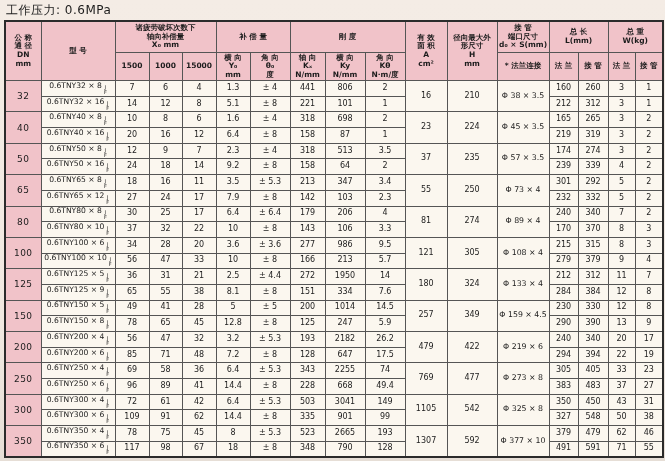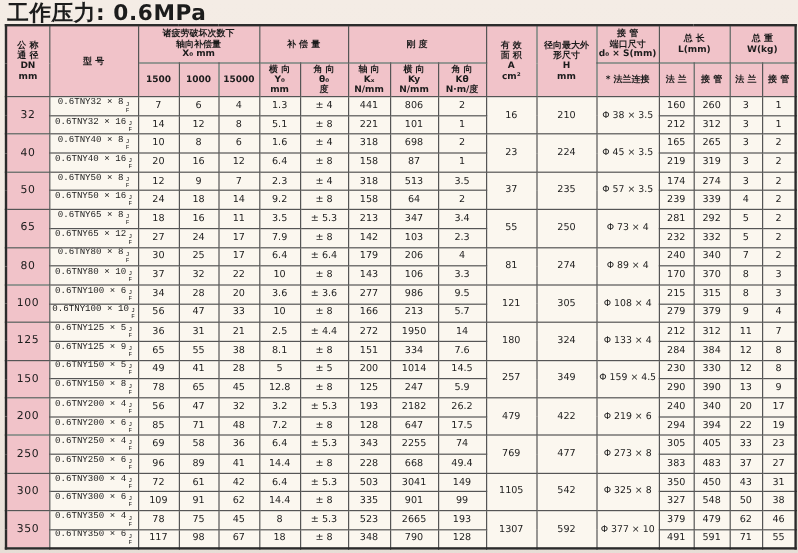--- a/index.html
+++ b/index.html
@@ -15,21 +15,21 @@
     position:absolute;inset:0;
     background:linear-gradient(180deg,#f4ece5 0%,#f1e9e1 70%,#e6ded6 100%);
     padding:1px 4px 0 4px;
     box-sizing:border-box;
   }
   .titlebar{
     display:flex;justify-content:space-between;align-items:center;
     height:19px;padding:0 2px;
   }
   .title-left,.title-right{
-    font-size:18px;font-weight:bold;letter-spacing:.5px;white-space:nowrap;
+    font-size:12px;font-weight:normal;letter-spacing:.5px;white-space:nowrap;
   }
   table.spec{
     border-collapse:collapse;table-layout:fixed;
     width:657px;
     background:#fbf7ef;
     border:2px solid #2b2b2b;
   }
   th,td{
     border:1px solid #555;
     text-align:center;vertical-align:middle;
@@ -45,21 +45,21 @@
   thead tr.h1 th{height:30px;}
   thead tr.h2 th{height:27px;text-align:center;}
   thead tr.h2{border-bottom:1.6px solid #222;}
   tbody tr{height:15.7px;}
   tbody tr.pair-top td{border-top:1.5px solid #222;}
   td.dn{
     background:#f1c3c9;
     font-size:9px;letter-spacing:.5px;
   }
   td.model{
-    font-size:7.6px;white-space:nowrap;font-family:Liberation Mono, monospace;
+    font-size:7.6px;white-space:nowrap;
   }
   .jf{
     display:inline-flex;flex-direction:column;
     font-size:5px;line-height:1;vertical-align:-1px;
     margin-left:2px;
   }
   td.pipe{font-size:7.8px;line-height:1.15;}
   td.num{font-size:8px;}
 </style>
 </head>
@@ -275,21 +275,21 @@
           <td class="num">16</td>
           <td class="num">11</td>
           <td class="num">3.5</td>
           <td class="num">± 5.3</td>
           <td class="num">213</td>
           <td class="num">347</td>
           <td class="num">3.4</td>
           <td class="num" rowspan="2">55</td>
           <td class="num" rowspan="2">250</td>
           <td class="pipe" rowspan="2">Φ 73 × 4</td>
-          <td class="num">281</td>
+          <td class="num">301</td>
           <td class="num">292</td>
           <td class="num">5</td>
           <td class="num">2</td>
         </tr>
         <tr>
           <td class="model">0.6TNY65 × 12<span class="jf">
               <span>J</span>
               <span>F</span>
             </span></td>
           <td class="num">27</td>

